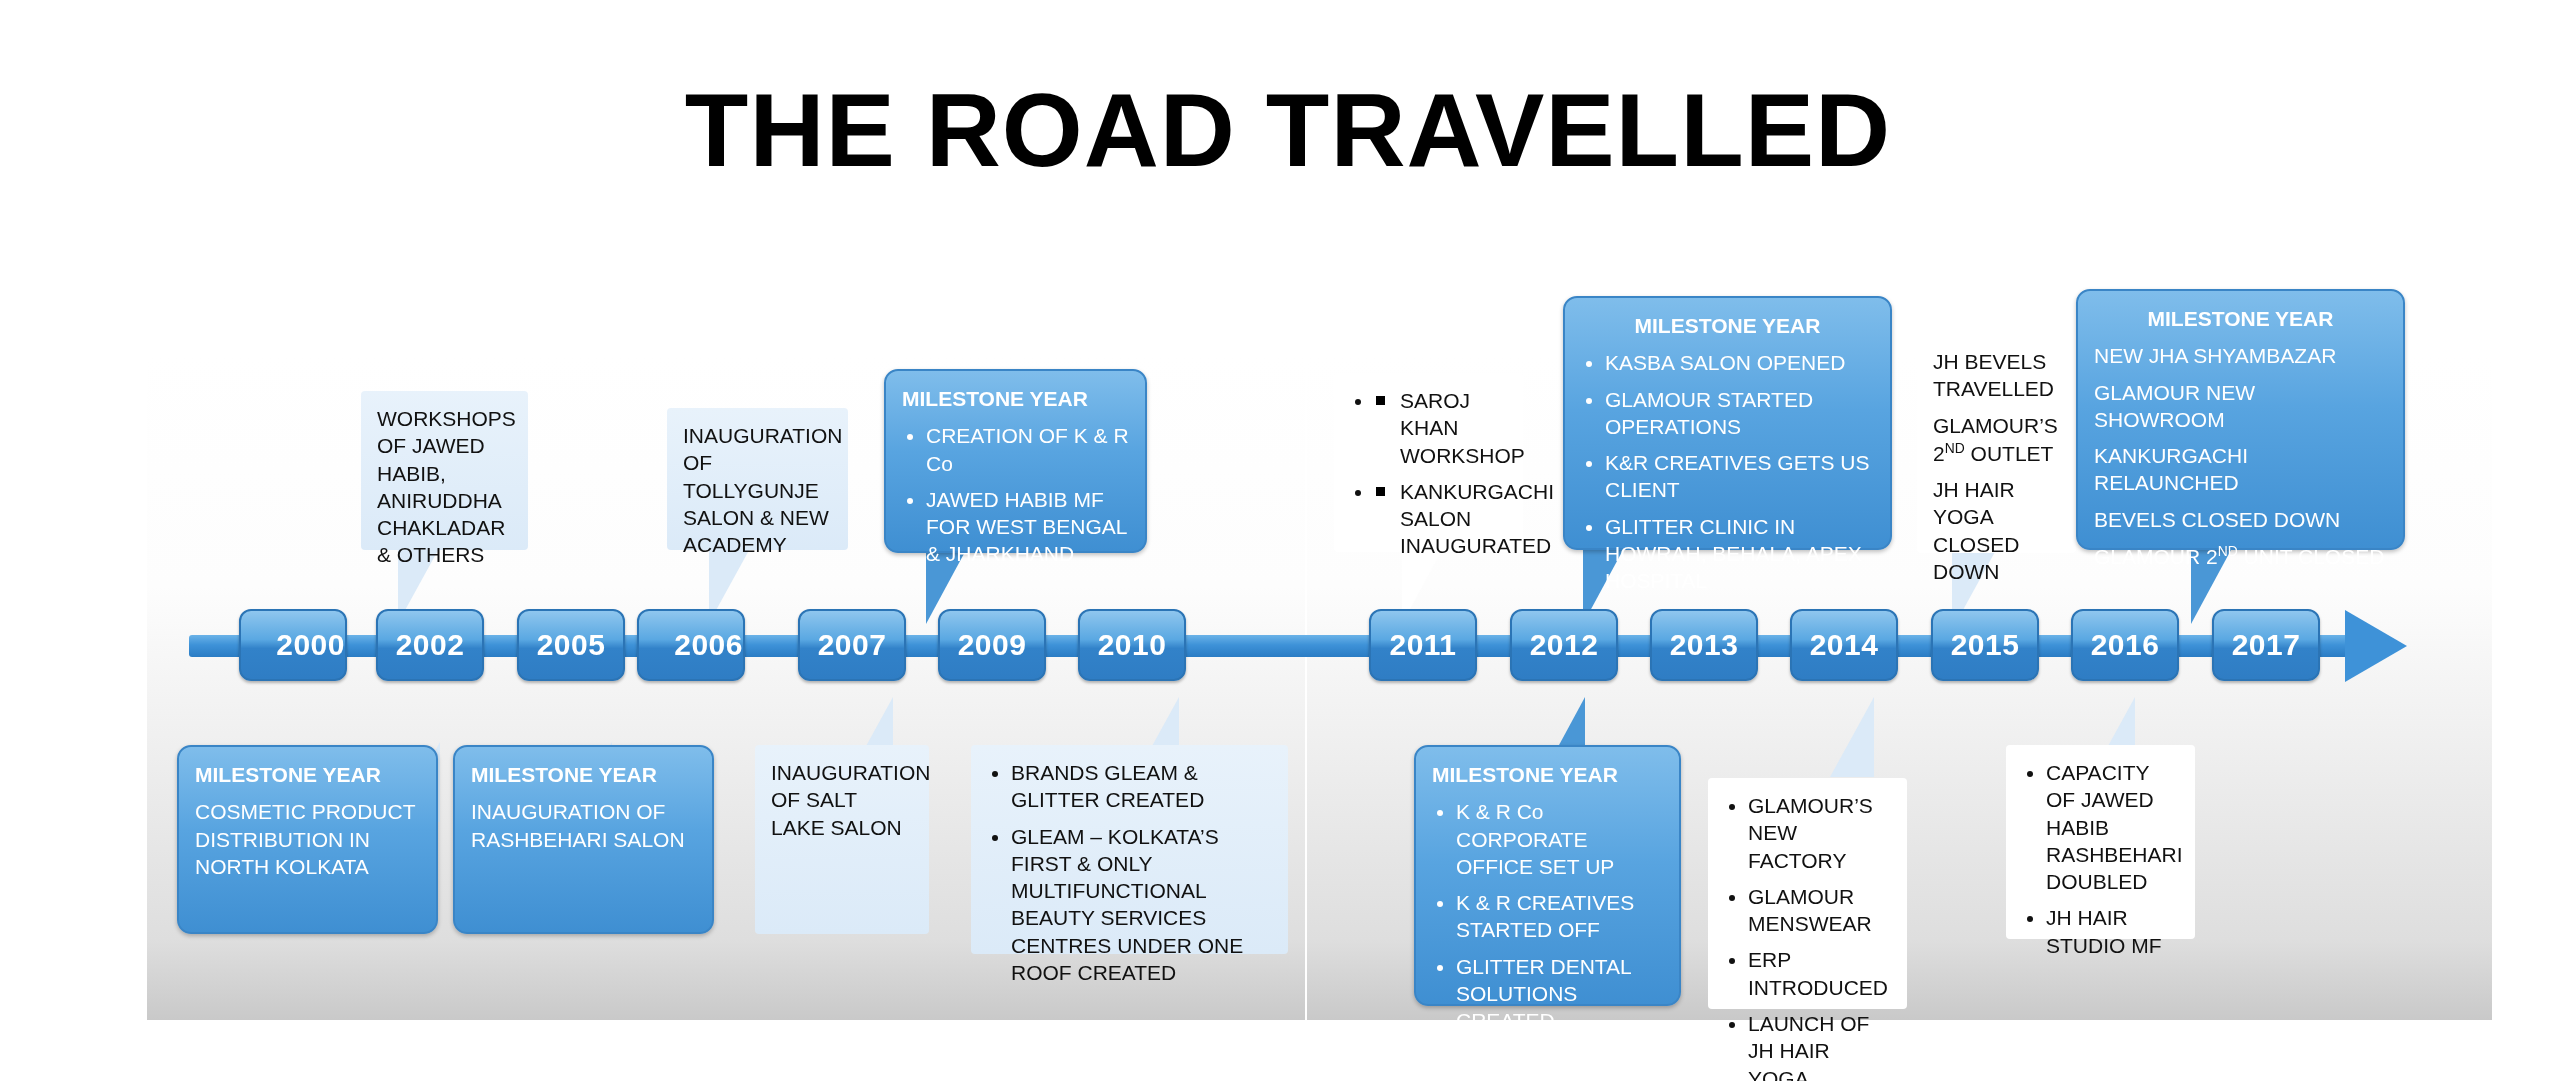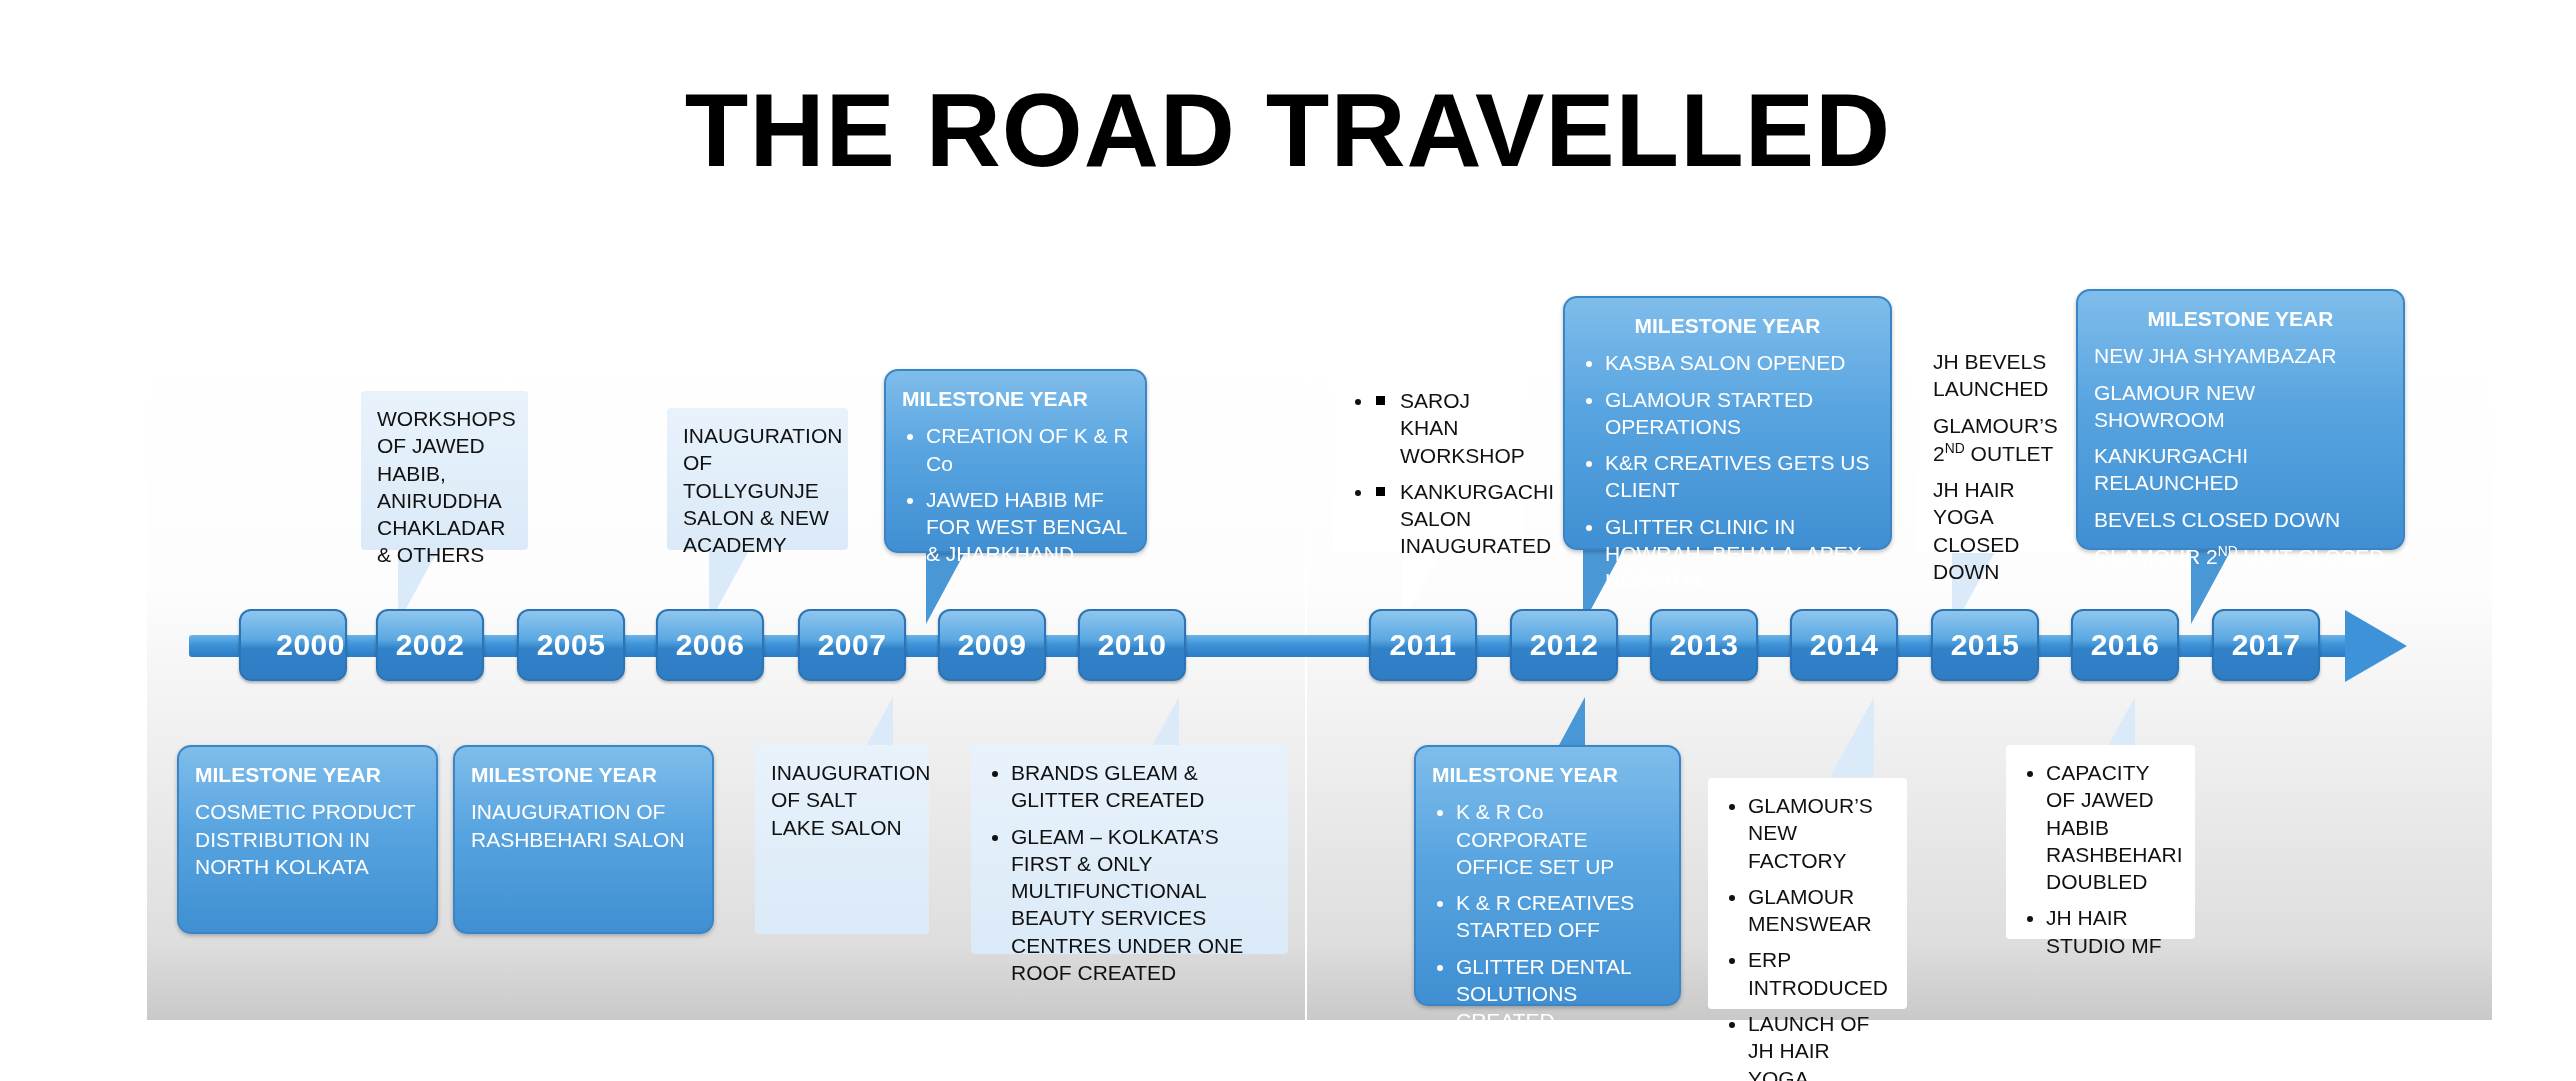--- a/index.html
+++ b/index.html
@@ -206,21 +206,21 @@
 
 <div class="year-chip" style="left:239px;justify-content:flex-end;">
     <span>2000</span>
   </div>
 <div class="year-chip" style="left:376px;">
     <span>2002</span>
   </div>
 <div class="year-chip" style="left:517px;">
     <span>2005</span>
   </div>
-<div class="year-chip" style="left:656px;">
+<div class="year-chip" style="left:637px;justify-content:flex-end;">
     <span>2006</span>
   </div>
 <div class="year-chip" style="left:798px;">
     <span>2007</span>
   </div>
 <div class="year-chip" style="left:938px;">
     <span>2009</span>
   </div>
 <div class="year-chip" style="left:1078px;">
     <span>2010</span>
@@ -275,21 +275,21 @@
   <ul>
     <li>KASBA SALON OPENED</li>
     <li>GLAMOUR STARTED OPERATIONS</li>
     <li>K&amp;R CREATIVES GETS US CLIENT</li>
     <li>GLITTER CLINIC IN HOWRAH, BEHALA, APEX HOSPITAL</li>
   </ul>
 </div>
 
 <div class="callout white" style="left:1917px; top:334px; width:159px; height:219px;">
   <ul style="list-style:none;padding-left:0;">
-    <li>JH BEVELS LAUNCHED</li>
+    <li>JH BEVELS TRAVELLED</li>
     <li>GLAMOUR’S 2<sup>ND</sup> OUTLET</li>
     <li>JH HAIR YOGA CLOSED DOWN</li>
   </ul>
 </div>
 
 <div class="callout blue" style="left:2076px; top:289px; width:329px; height:261px;">
   <span class="hdr" style="text-align:center;">MILESTONE YEAR</span>
   <ul style="list-style:none;padding-left:0;">
     <li>NEW JHA SHYAMBAZAR</li>
     <li>GLAMOUR NEW SHOWROOM</li>

